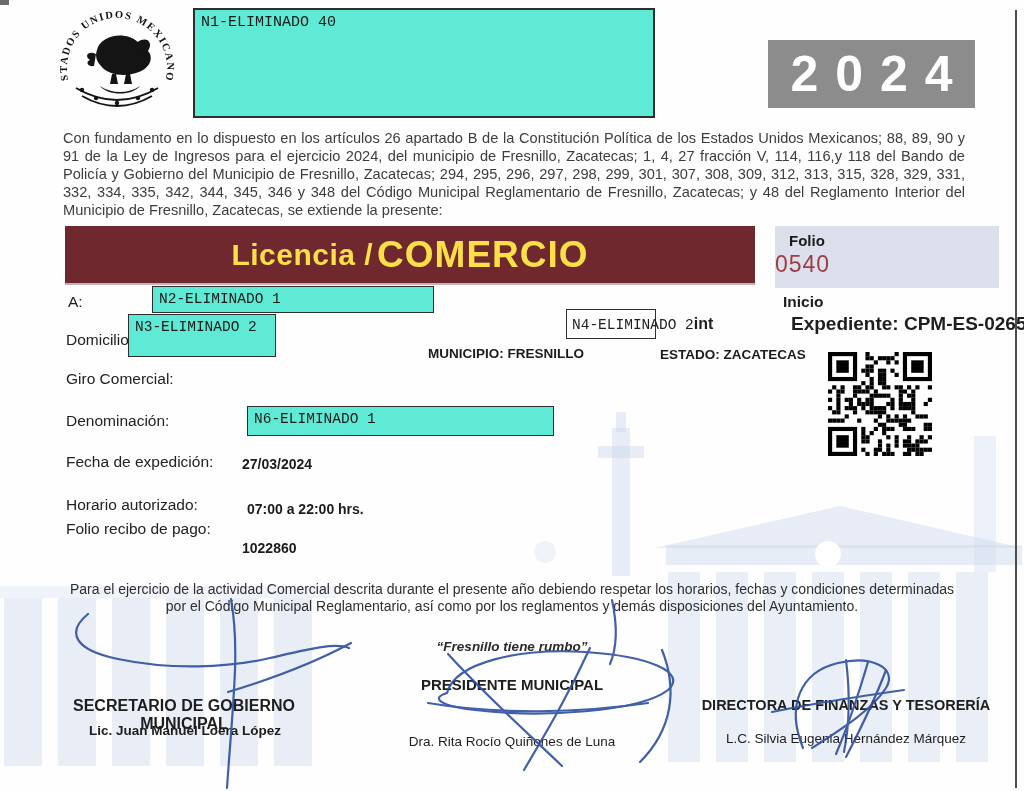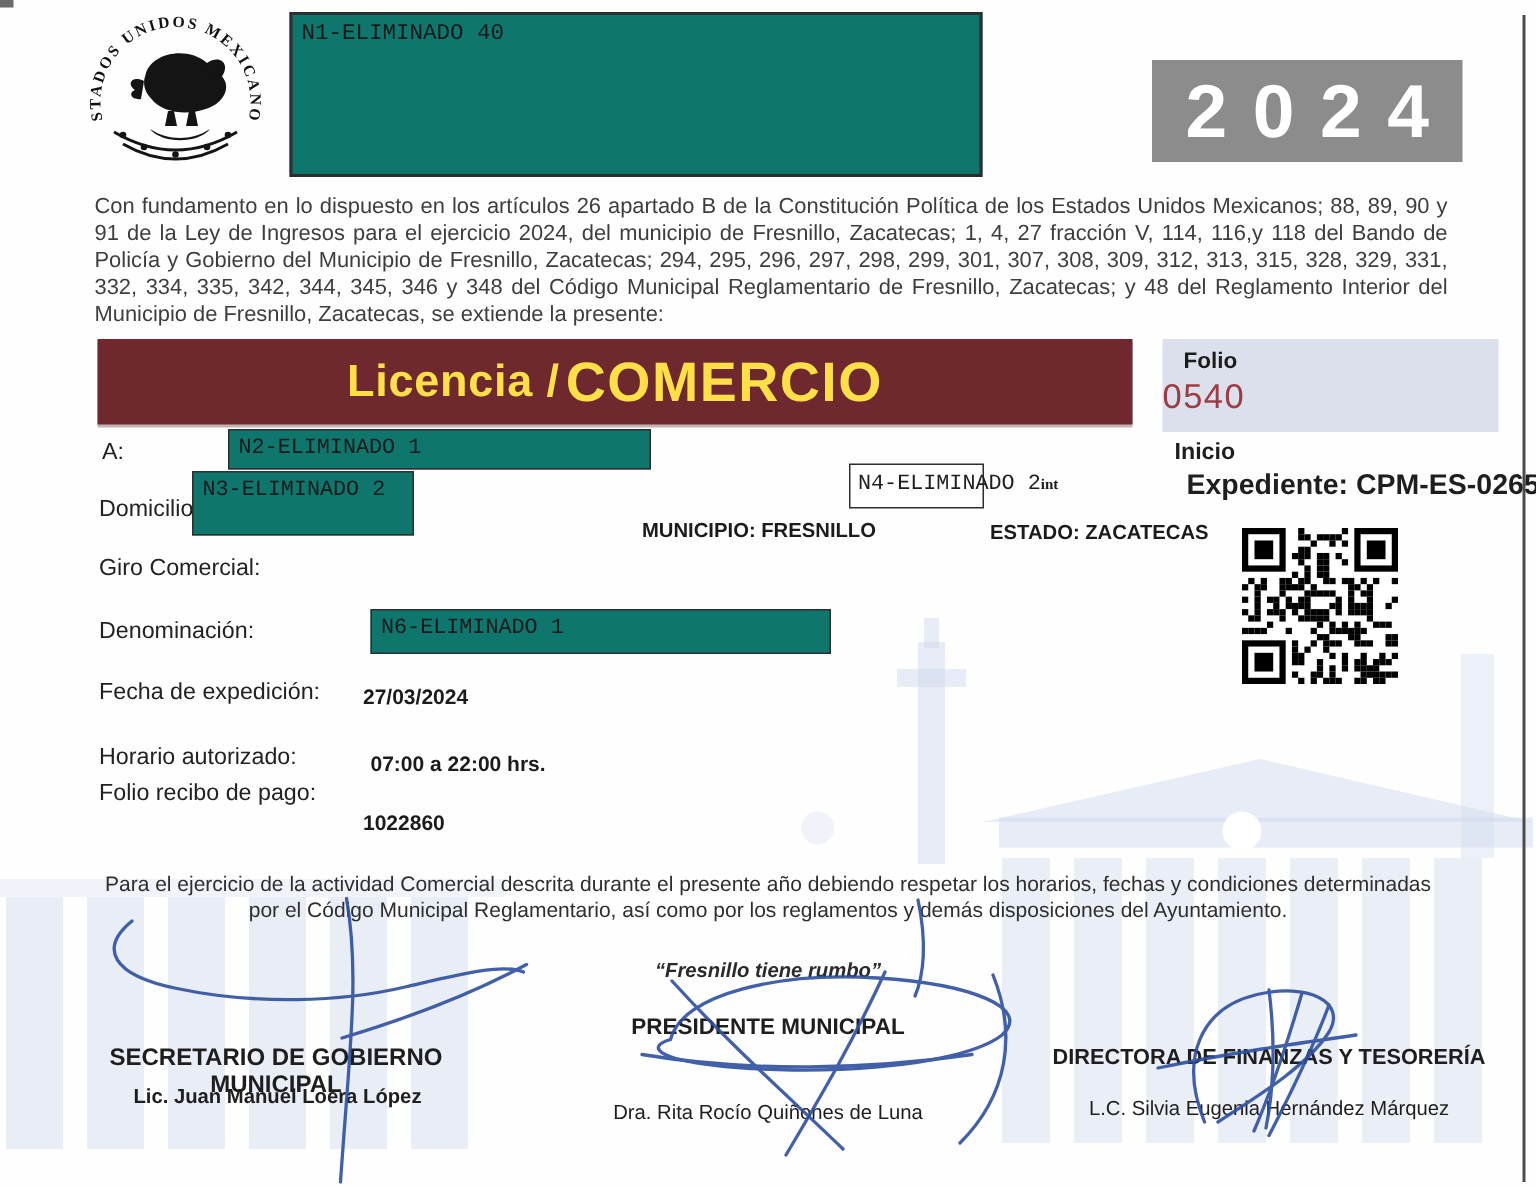--- a/index.html
+++ b/index.html
@@ -11,21 +11,21 @@
   .abs { position:absolute; }
   .nowrap { white-space:nowrap; }
 
   
   .watermark { inset:0; z-index:0; pointer-events:none; }
 
   
   .corner-speck { left:0; top:2; width:9px; height:5px; background:#3a3a3a; opacity:.75; z-index:1; }
   .seal { left:52px; top:4px; width:130px; height:120px; z-index:1; }
   .redact-box {
-    border:2px solid #2e2e2e; background:#0f766e; z-index:2;
+    border:2px solid #2e2e2e; background:#5eead4; z-index:2;
     font-family:"Liberation Mono", monospace; font-size:14.5px; color:#1a1a1a;
     padding:4px 6px; overflow:visible;
   }
   .n1 { left:193px; top:8px; width:462px; height:110px; font-size:15px; }
   .year-box {
     left:768px; top:40px; width:207px; height:68px; background:#8c8c8c; z-index:1;
     display:flex; align-items:center; justify-content:center;
     color:#ffffff; font-weight:800; font-size:50px; letter-spacing:17px; padding-left:17px;
   }
 
@@ -56,21 +56,21 @@
   .flabel { font-size:15.5px; color:#222; z-index:1; font-weight:500; }
   .fvalue { font-size:14px; font-weight:700; color:#1b1b1b; z-index:1; }
   .n2 { left:152px; top:286px; width:282px; height:27px; border-width:1.5px; }
   .n3 { left:128px; top:314px; width:148px; height:43px; border-width:1.5px; }
   .n5 { left:175px; top:360px; width:173px; height:27px; border-width:1.5px; }
   .n6 { left:247px; top:406px; width:307px; height:30px; border-width:1.5px; }
   .n4-wrap { left:566px; top:309px; z-index:2; }
   .n4-rect { position:absolute; left:0; top:0; width:90px; height:30px; border:1.5px solid #2e2e2e; background:#ffffff; }
   .n4-text { position:absolute; left:6px; top:6px; white-space:nowrap;
              font-family:"Liberation Mono", monospace; font-size:14.5px; }
-  .n4-suffix { font-family:Liberation Serif, serif; font-weight:700; font-size:10px; }
+  .n4-suffix { font-family:Liberation Sans, sans-serif; font-weight:700; font-size:16px; }
 
   .qr { left:828px; top:352px; width:104px; height:104px; z-index:1; background:#fff; }
 
   
   .footer-par {
     left:62px; top:581px; width:900px; z-index:1; text-align:center;
     font-size:14px; line-height:16.8px; color:#2e2e2e; font-weight:500;
   }
   .slogan { left:392px; top:639px; width:240px; text-align:center; z-index:1;
             font-style:italic; font-weight:700; font-size:13.5px; color:#2a2a2a; }

